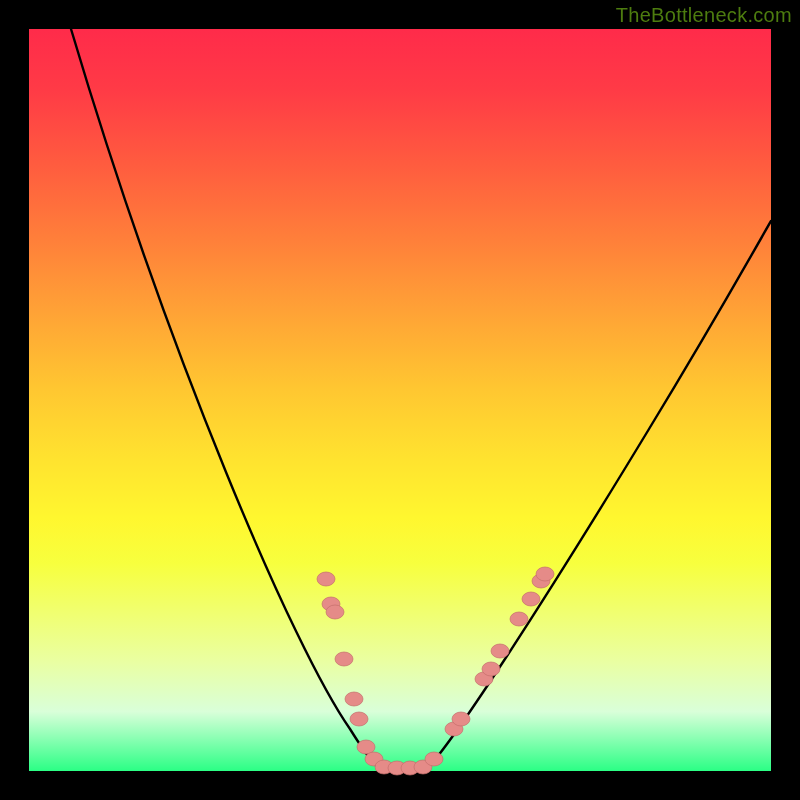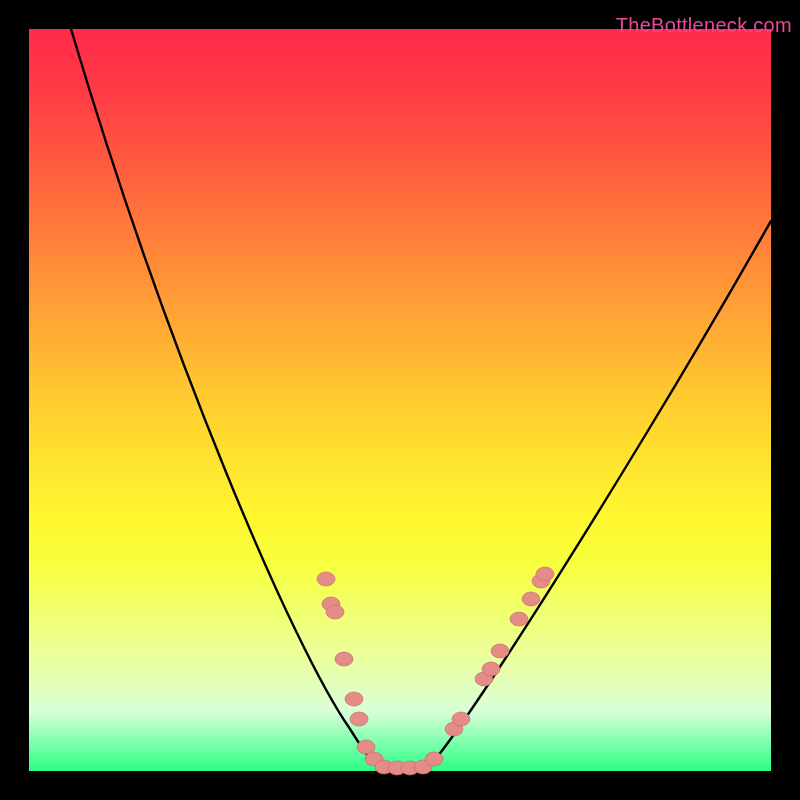--- a/index.html
+++ b/index.html
@@ -26,23 +26,23 @@
       #ffc531 48%,
       #ffe32f 58%,
       #fff72f 66%,
       #f7ff3e 72%,
       #eaffa0 85%,
       #d9ffd9 92%,
       #2bff85 100%);
   }
   .attribution {
     position: absolute;
-    top: 14px;
+    top: 4px;
     right: 8px;
-    color: #ec4899;
+    color: #4d7c0f;
     font-size: 20px;
     font-weight: 500;
     letter-spacing: 0.3px;
   }
   svg.overlay {
     position: absolute;
     left: 29px;
     top: 29px;
     width: 742px;
     height: 742px;

